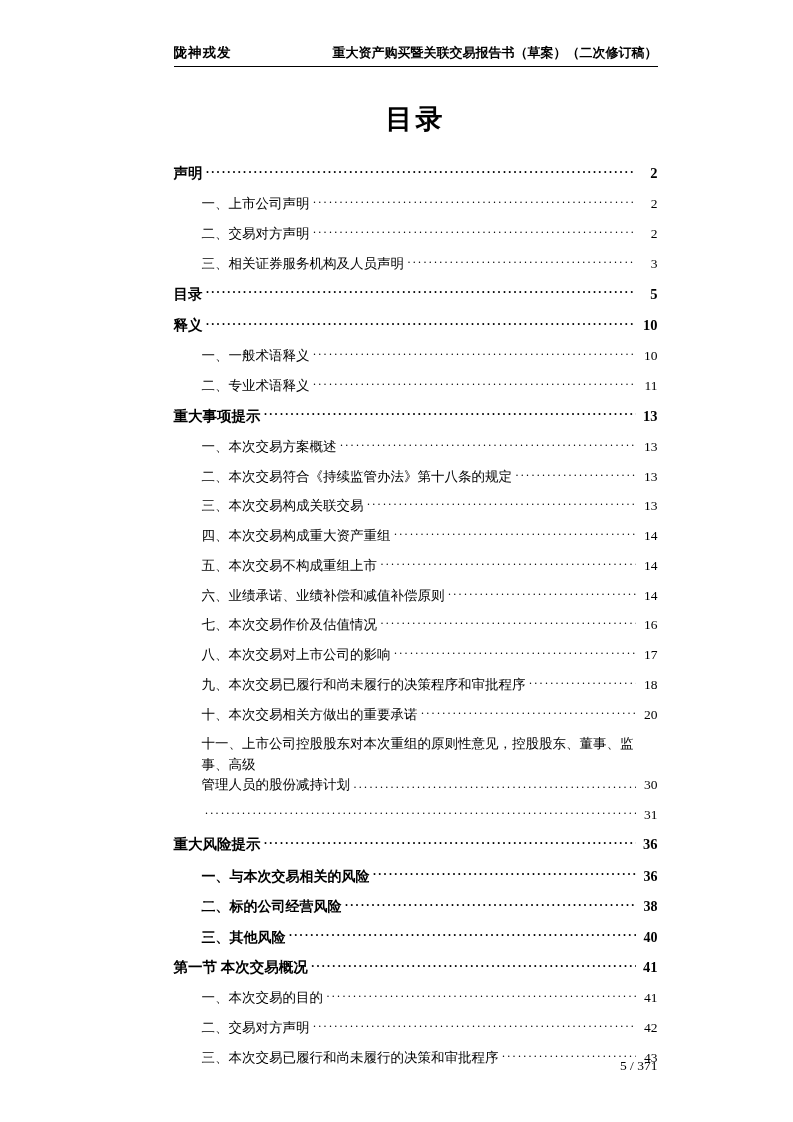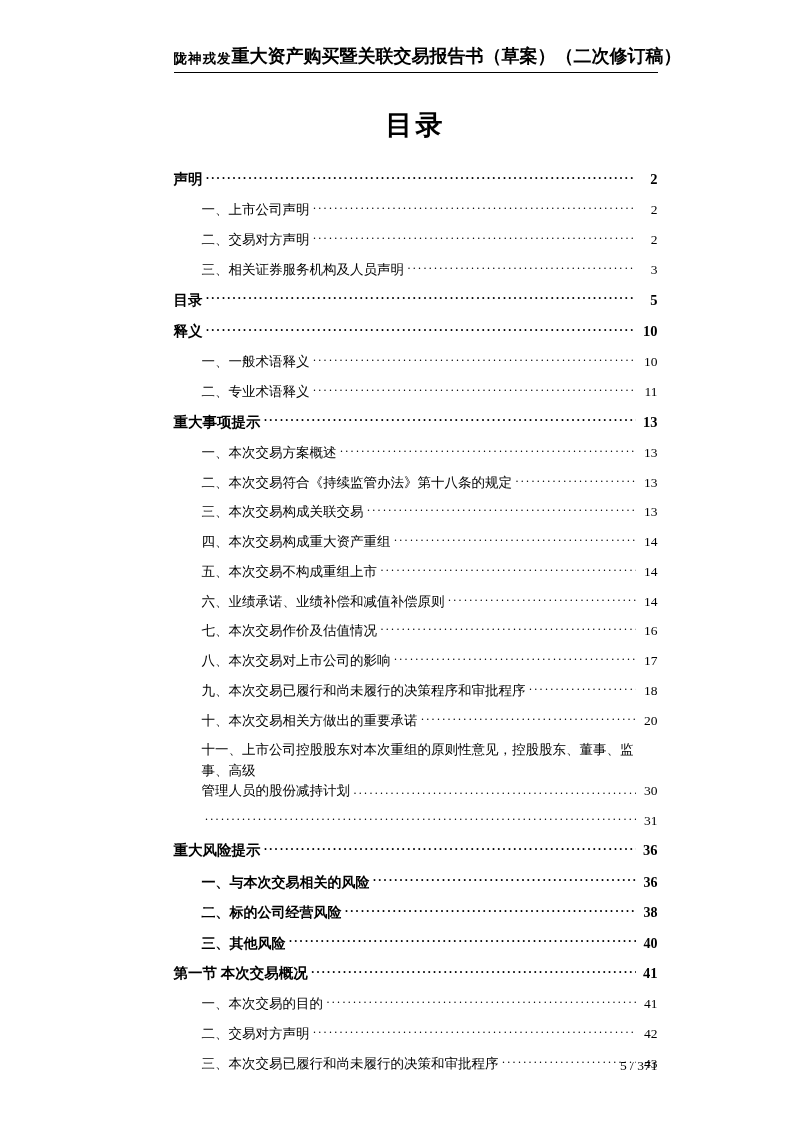--- a/index.html
+++ b/index.html
@@ -33,21 +33,21 @@
   .doc-header .company {
     font-family: "Liberation Serif", "DejaVu Serif", serif;
     font-weight: bold;
     font-size: 13.5px;
     letter-spacing: 1px;
     white-space: nowrap;
   }
   .doc-header .subject {
     font-family: "Liberation Serif", "DejaVu Serif", serif;
     font-weight: bold;
-    font-size: 18px;
+    font-size: 13px;
     white-space: nowrap;
   }
   
   .toc-title {
     text-align: center;
     font-weight: bold;
     font-size: 27px;
     letter-spacing: 3px;
     margin: 6px 0 26px 0;
   }

